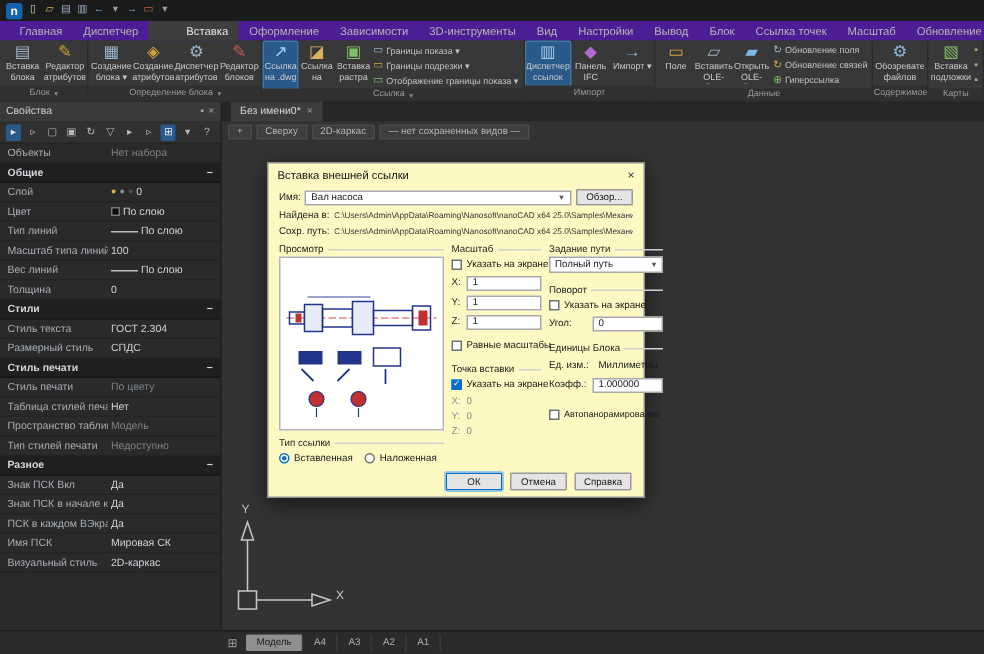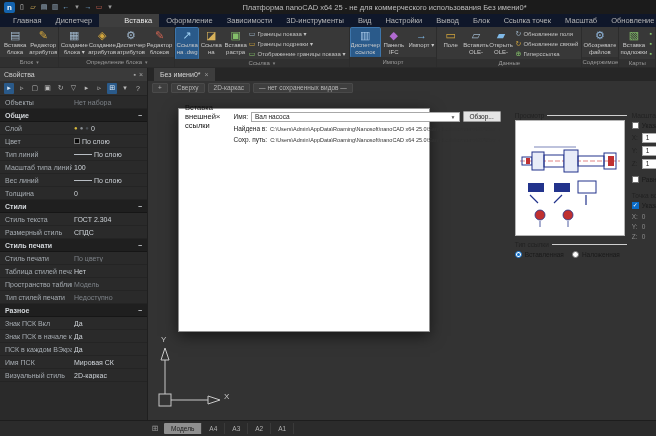--- a/index.html
+++ b/index.html
@@ -7,21 +7,21 @@
   .app{position:relative;width:656px;height:436px;font-family:"Liberation Sans",sans-serif;
        background:#333;overflow:hidden;color:#cfcfcf;}
   
   .titlebar{height:14px;background:#1b1b1b;display:flex;align-items:center;gap:2px;padding:0 4px;}
   .logo{width:11px;height:11px;background:#1463ad;border-radius:2px;color:#fff;font-size:8px;
         font-weight:bold;display:flex;align-items:center;justify-content:center;}
   .qa{display:flex;align-items:center;gap:1px;}
   .qa .qico{font-size:7px;line-height:10px;width:10px;text-align:center;color:#c8c8c8;cursor:default;}
   .win-title{flex:1;text-align:center;font-size:7.5px;color:#bdbdbd;white-space:nowrap;overflow:hidden;}
   
-  .rtabs{height:13px;background:#0f172a;display:flex;align-items:stretch;padding-left:6px;}
+  .rtabs{height:13px;background:#4c1d95;display:flex;align-items:stretch;padding-left:6px;}
   .rtab{font-size:7.5px;color:#b5b5b5;padding:0 7px;display:flex;align-items:center;white-space:nowrap;}
   .rtab.active{background:#3e3e3e;color:#e8e8e8;padding-left:25px;}
   
   .ribbon{height:41px;background:#383838;display:flex;align-items:stretch;border-bottom:1px solid #2a2a2a;}
   .rgroup{display:flex;flex-direction:column;border-right:1px solid #2c2c2c;min-width:0;}
   .rrow{flex:1;display:flex;align-items:stretch;padding:1px 1px 0 1px;}
   .rbtn{width:33px;display:flex;flex-direction:column;align-items:center;padding-top:1px;border-radius:1px;}
   .rbtn.active{background:#2a5a8a;outline:1px solid #3d76ac;}
   .rico{font-size:11px;line-height:13px;height:13px;}
   .rtext{font-size:6px;line-height:7px;height:14px;text-align:center;color:#c9c9c9;overflow:hidden;width:100%;}
@@ -61,23 +61,23 @@
   .doc-tabs{height:13px;background:#262626;display:flex;align-items:stretch;padding-left:6px;}
   .doc-tab{background:#3d3d3d;display:flex;align-items:center;gap:4px;padding:0 6px;font-size:7px;
            color:#d5d5d5;}
   .doc-close{font-size:7px;color:#9a9a9a;}
   .view-bar{height:13px;display:flex;align-items:center;gap:3px;padding:1px 4px;}
   .vbtn{background:#3e3e3e;border:1px solid #4a4a4a;color:#b5b5b5;font-size:6.5px;padding:0 5px;
         height:10px;display:flex;align-items:center;border-radius:1px;white-space:nowrap;}
   .ucs{position:absolute;left:8px;bottom:6px;width:76px;height:70px;}
   .ucs .axis-label{position:absolute;font-size:8px;color:#c8c8c8;}
   
-  .dialog{position:absolute;left:30px;top:40px;width:252px;height:224px;background:#ffffff;
+  .dialog{position:absolute;left:30px;top:40px;width:252px;height:224px;background:#fef9c3;
           border:1px solid #8f8f8f;box-shadow:0 4px 14px rgba(0,0,0,.55);display:flex;
-          flex-direction:row;color:#1a1a1a;}
+          flex-direction:column;color:#1a1a1a;}
   .dlg-title{height:15px;display:flex;align-items:center;padding:0 6px;font-size:7.5px;color:#111;}
   .dlg-title .sp{flex:1;}
   .dlg-x{font-size:8px;color:#333;}
   .dlg-rows{padding:1px 7px 0 7px;}
   .drow{display:flex;align-items:center;height:13px;gap:3px;}
   .dlabel{font-size:6.5px;color:#222;white-space:nowrap;}
   .dselect{flex:1;height:10px;background:#fff;border:1px solid #a8a8a8;display:flex;align-items:center;
            font-size:6.5px;padding:0 3px;gap:2px;}
   .dselect .sp{flex:1;}
   .caret{font-size:5px;color:#555;}
@@ -134,21 +134,20 @@
         <span class="qico" style="color: rgb(208, 208, 208);">▯</span>
         <span class="qico" style="color: rgb(216, 178, 90);">▱</span>
         <span class="qico" style="color: rgb(157, 180, 201);">▤</span>
         <span class="qico" style="color: rgb(157, 180, 201);">▥</span>
         <span class="qico" style="color: rgb(127, 184, 230);">←</span>
         <span class="qico" style="color: rgb(154, 154, 154);">▾</span>
         <span class="qico" style="color: rgb(127, 184, 230);">→</span>
         <span class="qico" style="color: rgb(200, 96, 80);">▭</span>
         <span class="qico" style="color: rgb(154, 154, 154);">▾</span>
       </div>
-    <div class="win-title">Платформа nanoCAD x64 25 - не для коммерческого использования Без имени0*</div>
   </div>
 
   <div class="rtabs" id="ribbon-tabs">
       <div class="rtab">Главная</div>
       <div class="rtab">Диспетчер</div>
       <div class="rtab active">Вставка</div>
       <div class="rtab">Оформление</div>
       <div class="rtab">Зависимости</div>
       <div class="rtab">3D-инструменты</div>
       <div class="rtab">Вид</div>

